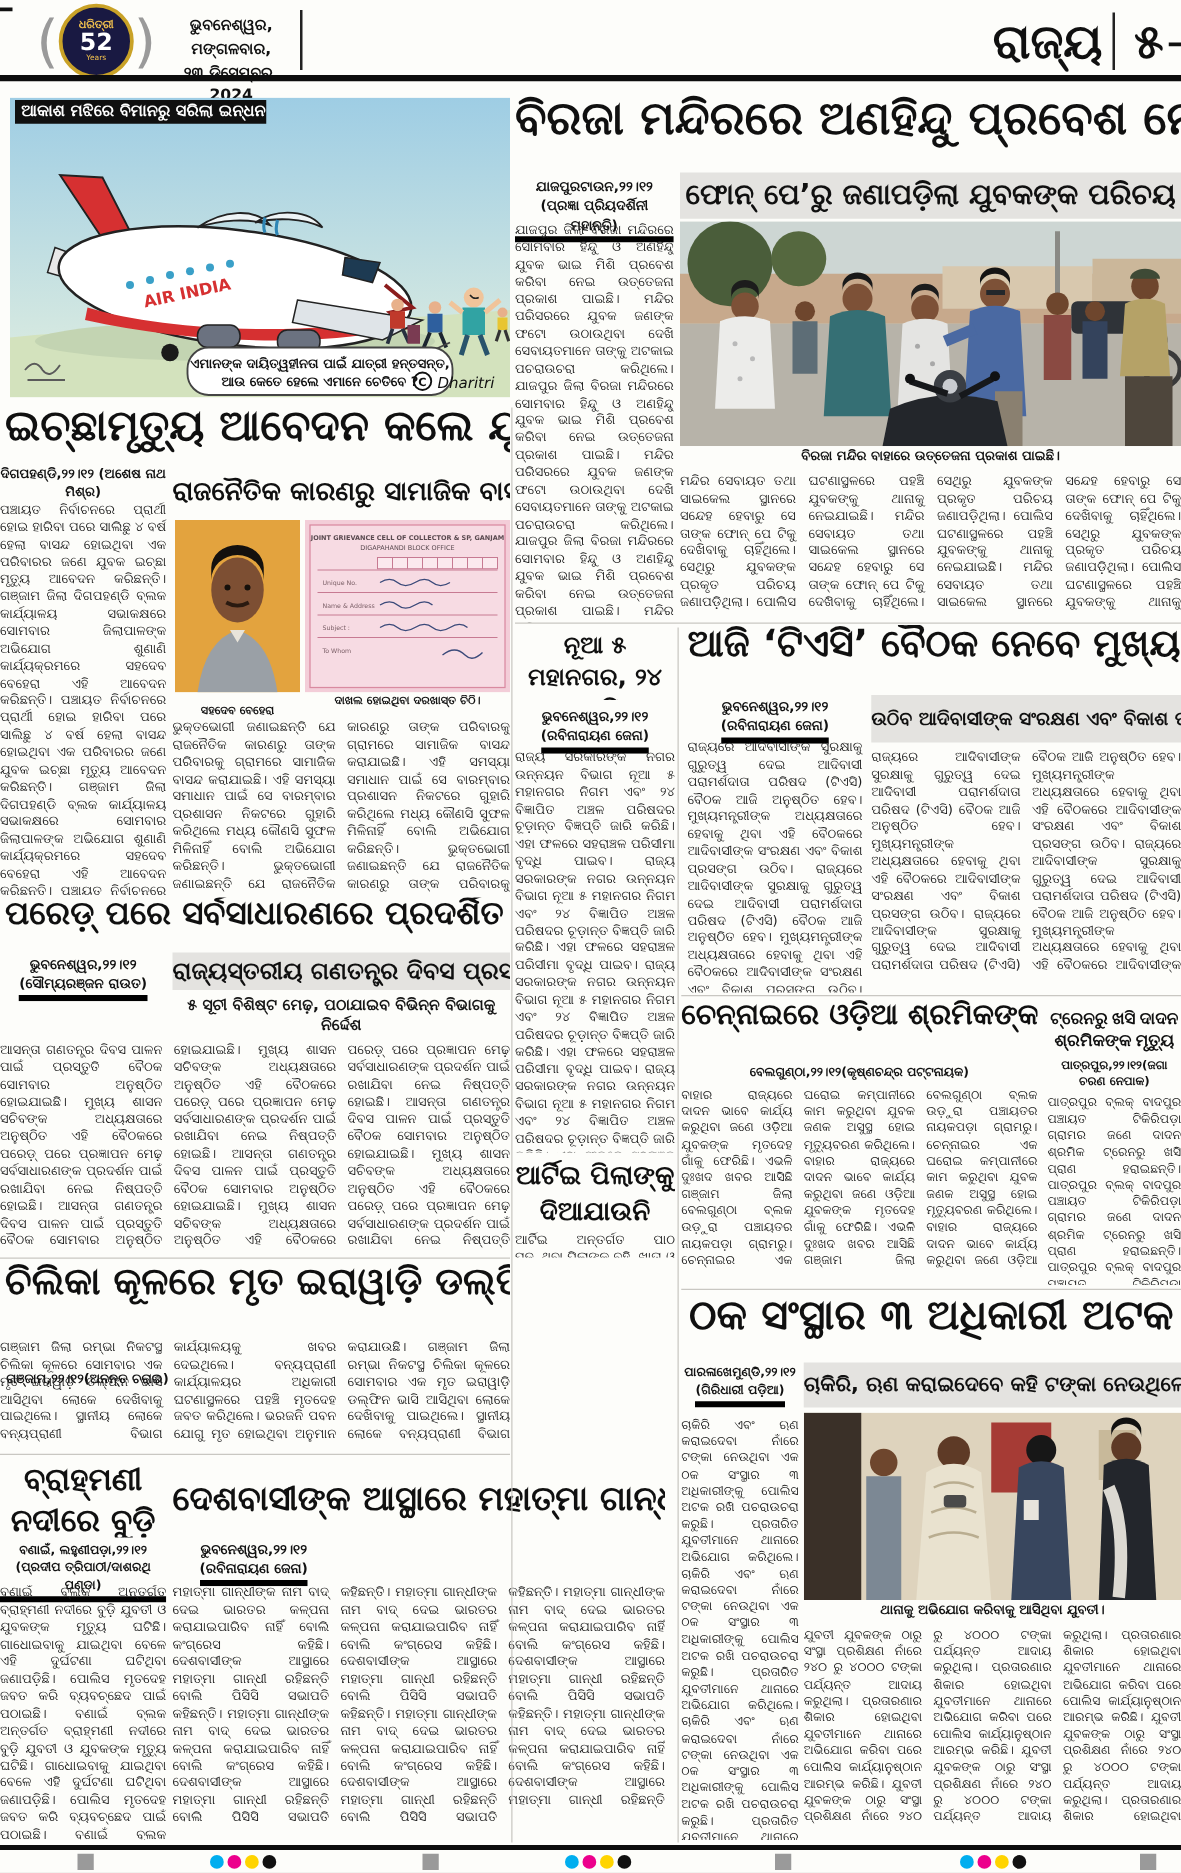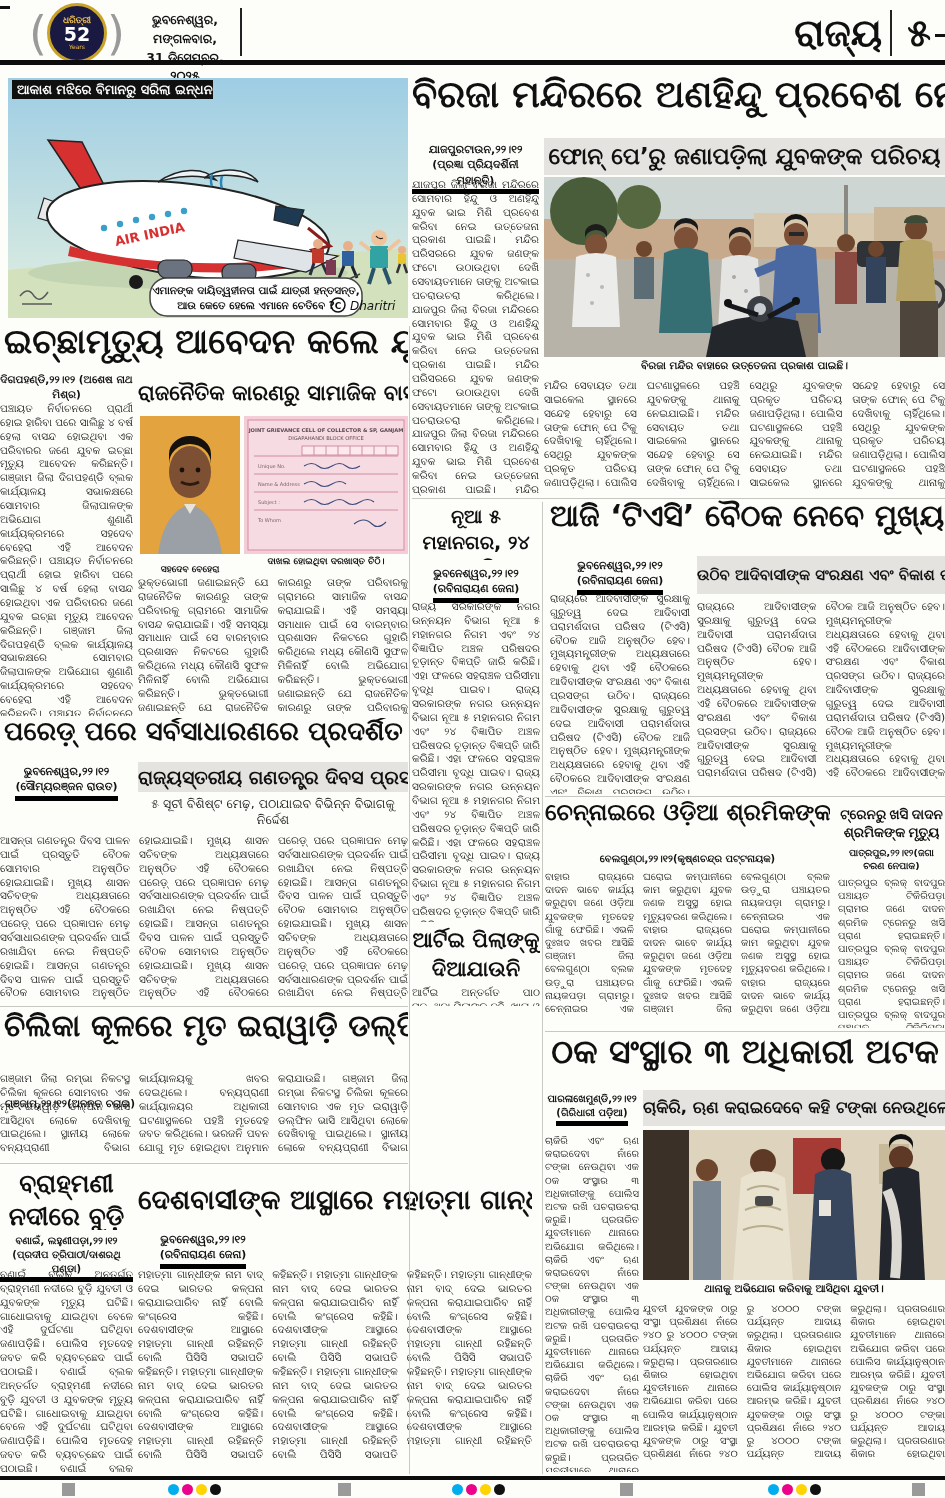--- a/index.html
+++ b/index.html
@@ -52,21 +52,21 @@
     <span class="laurel">(</span>
     <div class="logo-circle">
       <div class="logo-title">ଧରିତ୍ରୀ</div>
       <div class="logo-years">52</div>
       <div class="logo-years-label">Years</div>
     </div>
     <span class="laurel">)</span>
   </div>
   <div class="abs dateline" style="left:133px;top:11px;width:104px;">
     <div>ଭୁବନେଶ୍ୱର, ମଙ୍ଗଳବାର,</div>
-    <div>31 ଡିସେମ୍ବର, ୨୦୨୫</div>
+    <div>୨୩ ଡିସେମ୍ବର, 2024</div>
   </div>
   <div class="abs" style="left:240px;top:8px;width:2px;height:48px;background:#222;"></div>
   <div class="abs section-name" style="left:786px;top:14px;width:96px;text-align:right;">ରାଜ୍ୟ</div>
   <div class="abs" style="left:890px;top:10px;width:2px;height:46px;background:#222;"></div>
   <div class="abs page-num" style="left:898px;top:14px;width:42px;text-align:center;">୫</div>
   <div class="abs black-bar" style="left:0;top:60px;width:945px;height:5px;"></div>
 
   <div class="abs" style="left:8px;top:78px;width:400px;height:240px;overflow:hidden;">
     <svg width="400" height="240" viewBox="0 0 400 240">
       <defs>
@@ -288,21 +288,21 @@
   <div class="abs caption" style="left:140px;top:564px;width:100px;height:14px;font-size:9px;">ସହଦେବ ବେହେରା</div>
   <div class="abs caption" style="left:244px;top:556px;width:164px;height:14px;font-size:9px;">ଦାଖଲ ହୋଇଥିବା ଦରଖାସ୍ତ ଚିଠି।</div>
   <div class="abs body-txt cols2" style="left:138px;top:576px;width:270px;height:140px;">ଭୁକ୍ତଭୋଗୀ ଜଣାଇଛନ୍ତି ଯେ ରାଜନୈତିକ କାରଣରୁ ତାଙ୍କ ପରିବାରକୁ ଗ୍ରାମରେ ସାମାଜିକ ବାସନ୍ଦ କରାଯାଇଛି। ଏହି ସମସ୍ୟା ସମାଧାନ ପାଇଁ ସେ ବାରମ୍ବାର ପ୍ରଶାସନ ନିକଟରେ ଗୁହାରି କରିଥିଲେ ମଧ୍ୟ କୌଣସି ସୁଫଳ ମିଳିନାହିଁ ବୋଲି ଅଭିଯୋଗ କରିଛନ୍ତି। ଭୁକ୍ତଭୋଗୀ ଜଣାଇଛନ୍ତି ଯେ ରାଜନୈତିକ କାରଣରୁ ତାଙ୍କ ପରିବାରକୁ ଗ୍ରାମରେ ସାମାଜିକ ବାସନ୍ଦ କରାଯାଇଛି। ଏହି ସମସ୍ୟା ସମାଧାନ ପାଇଁ ସେ ବାରମ୍ବାର ପ୍ରଶାସନ ନିକଟରେ ଗୁହାରି କରିଥିଲେ ମଧ୍ୟ କୌଣସି ସୁଫଳ ମିଳିନାହିଁ ବୋଲି ଅଭିଯୋଗ କରିଛନ୍ତି। ଭୁକ୍ତଭୋଗୀ ଜଣାଇଛନ୍ତି ଯେ ରାଜନୈତିକ କାରଣରୁ ତାଙ୍କ ପରିବାରକୁ ଗ୍ରାମରେ ସାମାଜିକ ବାସନ୍ଦ କରାଯାଇଛି। ଏହି ସମସ୍ୟା ସମାଧାନ ପାଇଁ ସେ ବାରମ୍ବାର ପ୍ରଶାସନ ନିକଟରେ ଗୁହାରି କରିଥିଲେ ମଧ୍ୟ କୌଣସି ସୁଫଳ ମିଳିନାହିଁ ବୋଲି ଅଭିଯୋଗ କରିଛନ୍ତି।</div>
 
   <div class="abs hl nowrap hl-center" style="left:4px;top:718px;width:404px;height:38px;font-size:26px;">ପରେଡ଼୍ ପରେ ସର୍ବସାଧାରଣରେ ପ୍ରଦର୍ଶିତ ହେବ ପ୍ରଜ୍ଞାପନ ମେଢ଼</div>
   <div class="abs byline" style="left:0;top:764px;width:133px;">
     <div>ଭୁବନେଶ୍ୱର,୨୨।୧୨</div>
     <div class="u">(ସୌମ୍ୟରଞ୍ଜନ ରାଉତ)</div>
   </div>
   <div class="abs subhead-box nowrap" style="left:138px;top:762px;width:270px;height:30px;font-size:19px;line-height:30px;">ରାଜ୍ୟସ୍ତରୀୟ ଗଣତନ୍ତ୍ର ଦିବସ ପ୍ରସ୍ତୁତି ବୈଠକ</div>
-  <div class="abs" style="left:138px;top:796px;width:270px;height:34px;font-weight:400;font-size:12.5px;text-align:center;overflow:hidden;line-height:1.3;">୫ ସୂଚୀ ବିଶିଷ୍ଟ ମେଢ଼, ପଠାଯାଇବ ବିଭିନ୍ନ ବିଭାଗକୁ ନିର୍ଦ୍ଦେଶ</div>
+  <div class="abs" style="left:138px;top:796px;width:270px;height:34px;font-weight:700;font-size:12.5px;text-align:center;overflow:hidden;line-height:1.3;">୫ ସୂଚୀ ବିଶିଷ୍ଟ ମେଢ଼, ପଠାଯାଇବ ବିଭିନ୍ନ ବିଭାଗକୁ ନିର୍ଦ୍ଦେଶ</div>
   <div class="abs body-txt cols3" style="left:0;top:834px;width:408px;height:170px;">ଆସନ୍ତା ଗଣତନ୍ତ୍ର ଦିବସ ପାଳନ ପାଇଁ ପ୍ରସ୍ତୁତି ବୈଠକ ସୋମବାର ଅନୁଷ୍ଠିତ ହୋଇଯାଇଛି। ମୁଖ୍ୟ ଶାସନ ସଚିବଙ୍କ ଅଧ୍ୟକ୍ଷତାରେ ଅନୁଷ୍ଠିତ ଏହି ବୈଠକରେ ପରେଡ଼୍ ପରେ ପ୍ରଜ୍ଞାପନ ମେଢ଼ ସର୍ବସାଧାରଣଙ୍କ ପ୍ରଦର୍ଶନ ପାଇଁ ରଖାଯିବା ନେଇ ନିଷ୍ପତ୍ତି ହୋଇଛି। ଆସନ୍ତା ଗଣତନ୍ତ୍ର ଦିବସ ପାଳନ ପାଇଁ ପ୍ରସ୍ତୁତି ବୈଠକ ସୋମବାର ଅନୁଷ୍ଠିତ ହୋଇଯାଇଛି। ମୁଖ୍ୟ ଶାସନ ସଚିବଙ୍କ ଅଧ୍ୟକ୍ଷତାରେ ଅନୁଷ୍ଠିତ ଏହି ବୈଠକରେ ପରେଡ଼୍ ପରେ ପ୍ରଜ୍ଞାପନ ମେଢ଼ ସର୍ବସାଧାରଣଙ୍କ ପ୍ରଦର୍ଶନ ପାଇଁ ରଖାଯିବା ନେଇ ନିଷ୍ପତ୍ତି ହୋଇଛି। ଆସନ୍ତା ଗଣତନ୍ତ୍ର ଦିବସ ପାଳନ ପାଇଁ ପ୍ରସ୍ତୁତି ବୈଠକ ସୋମବାର ଅନୁଷ୍ଠିତ ହୋଇଯାଇଛି। ମୁଖ୍ୟ ଶାସନ ସଚିବଙ୍କ ଅଧ୍ୟକ୍ଷତାରେ ଅନୁଷ୍ଠିତ ଏହି ବୈଠକରେ ପରେଡ଼୍ ପରେ ପ୍ରଜ୍ଞାପନ ମେଢ଼ ସର୍ବସାଧାରଣଙ୍କ ପ୍ରଦର୍ଶନ ପାଇଁ ରଖାଯିବା ନେଇ ନିଷ୍ପତ୍ତି ହୋଇଛି। ଆସନ୍ତା ଗଣତନ୍ତ୍ର ଦିବସ ପାଳନ ପାଇଁ ପ୍ରସ୍ତୁତି ବୈଠକ ସୋମବାର ଅନୁଷ୍ଠିତ ହୋଇଯାଇଛି। ମୁଖ୍ୟ ଶାସନ ସଚିବଙ୍କ ଅଧ୍ୟକ୍ଷତାରେ ଅନୁଷ୍ଠିତ ଏହି ବୈଠକରେ ପରେଡ଼୍ ପରେ ପ୍ରଜ୍ଞାପନ ମେଢ଼ ସର୍ବସାଧାରଣଙ୍କ ପ୍ରଦର୍ଶନ ପାଇଁ ରଖାଯିବା ନେଇ ନିଷ୍ପତ୍ତି ହୋଇଛି। ଆସନ୍ତା ଗଣତନ୍ତ୍ର ଦିବସ ପାଳନ ପାଇଁ ପ୍ରସ୍ତୁତି ବୈଠକ ସୋମବାର ଅନୁଷ୍ଠିତ ହୋଇଯାଇଛି। ମୁଖ୍ୟ ଶାସନ ସଚିବଙ୍କ ଅଧ୍ୟକ୍ଷତାରେ ଅନୁଷ୍ଠିତ ଏହି ବୈଠକରେ ପରେଡ଼୍ ପରେ ପ୍ରଜ୍ଞାପନ ମେଢ଼ ସର୍ବସାଧାରଣଙ୍କ ପ୍ରଦର୍ଶନ ପାଇଁ ରଖାଯିବା ନେଇ ନିଷ୍ପତ୍ତି ହୋଇଛି।</div>
 
   <div class="abs rule-h" style="left:0;top:1006px;width:408px;"></div>
 
   <div class="abs hl nowrap hl-center" style="left:4px;top:1010px;width:404px;height:42px;font-size:30px;">ଚିଲିକା କୂଳରେ ମୃତ ଇରାୱାଡ଼ି ଡଲ୍ଫିନ</div>
   <div class="abs byline" style="left:0;top:1096px;width:140px;font-size:10.5px;">ଗଞ୍ଜାମ,୨୨।୧୨(ଅନନ୍ତ ଚରାଇ)</div>
   <div class="abs body-txt cols3" style="left:0;top:1072px;width:408px;height:88px;">ଗଞ୍ଜାମ ଜିଲା ରମ୍ଭା ନିକଟସ୍ଥ ଚିଲିକା କୂଳରେ ସୋମବାର ଏକ ମୃତ ଇରାୱାଡ଼ି ଡଲ୍ଫିନ ଭାସି ଆସିଥିବା ଲୋକେ ଦେଖିବାକୁ ପାଇଥିଲେ। ସ୍ଥାନୀୟ ଲୋକେ ବନ୍ୟପ୍ରାଣୀ ବିଭାଗ କାର୍ଯ୍ୟାଳୟକୁ ଖବର ଦେଇଥିଲେ। ବନ୍ୟପ୍ରାଣୀ କାର୍ଯ୍ୟାଳୟର ଅଧିକାରୀ ଘଟଣାସ୍ଥଳରେ ପହଞ୍ଚି ମୃତଦେହ ଜବତ କରିଥିଲେ। ଭରଜନି ପବନ ଯୋଗୁ ମୃତ ହୋଇଥିବା ଅନୁମାନ କରାଯାଉଛି। ଗଞ୍ଜାମ ଜିଲା ରମ୍ଭା ନିକଟସ୍ଥ ଚିଲିକା କୂଳରେ ସୋମବାର ଏକ ମୃତ ଇରାୱାଡ଼ି ଡଲ୍ଫିନ ଭାସି ଆସିଥିବା ଲୋକେ ଦେଖିବାକୁ ପାଇଥିଲେ। ସ୍ଥାନୀୟ ଲୋକେ ବନ୍ୟପ୍ରାଣୀ ବିଭାଗ କାର୍ଯ୍ୟାଳୟକୁ ଖବର ଦେଇଥିଲେ। ବନ୍ୟପ୍ରାଣୀ କାର୍ଯ୍ୟାଳୟର ଅଧିକାରୀ ଘଟଣାସ୍ଥଳରେ ପହଞ୍ଚି ମୃତଦେହ ଜବତ କରିଥିଲେ। ଭରଜନି ପବନ ଯୋଗୁ ମୃତ ହୋଇଥିବା ଅନୁମାନ କରାଯାଉଛି।</div>
 
   <div class="abs rule-h" style="left:0;top:1163px;width:408px;"></div>
 

